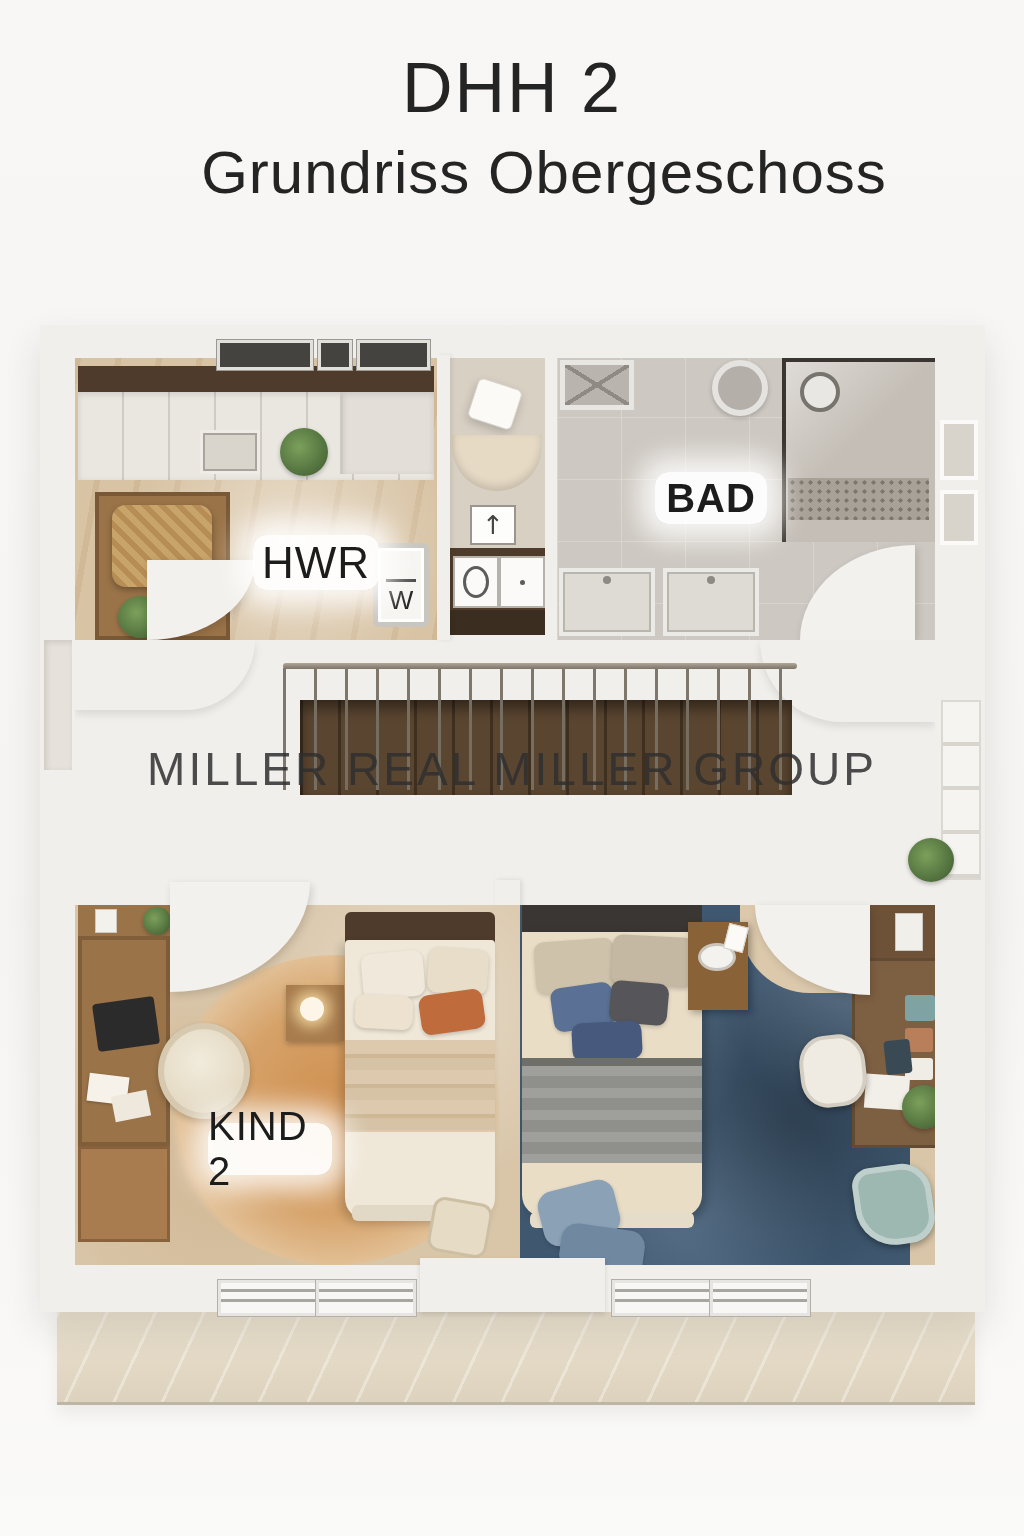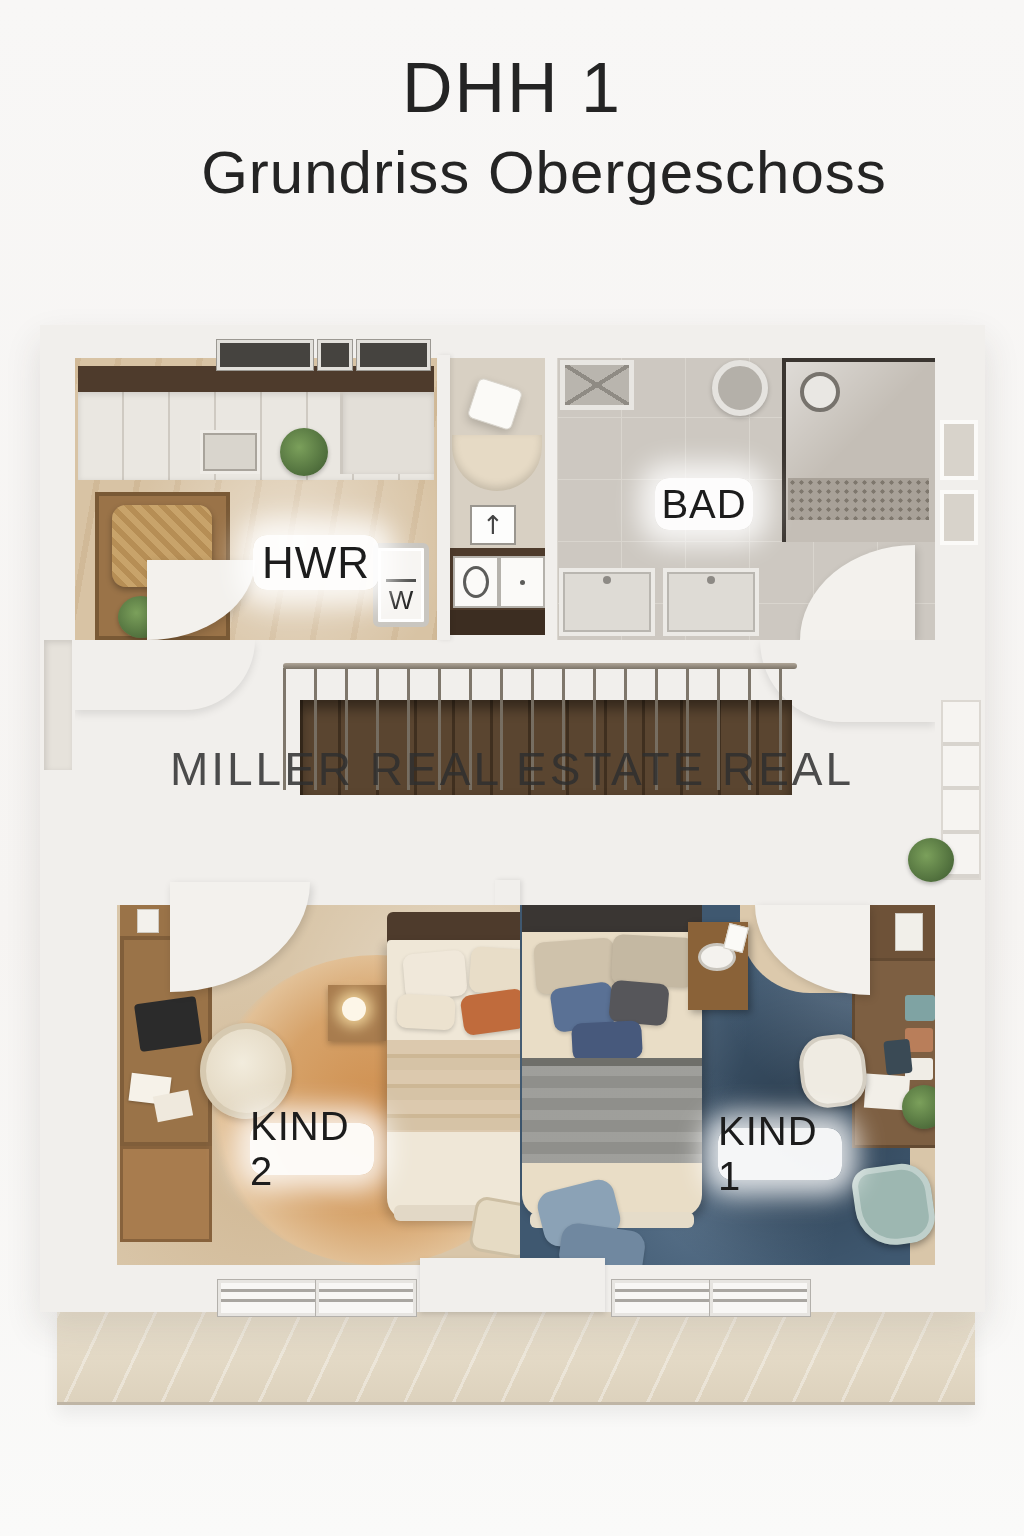--- a/index.html
+++ b/index.html
@@ -32,21 +32,21 @@
                   linear-gradient(90deg,#d9d5ce 1px,transparent 1px),
                   var(--floor-bad,#cdc8c1);
        background-size:64px 62px,64px 62px,auto;}
   .flur{left:75px;top:640px;width:860px;height:250px;
         background:repeating-linear-gradient(105deg,rgba(255,255,255,.28) 0 2px,transparent 2px 56px),
                    linear-gradient(90deg,#ecdfca,#e7ddc7 55%,#ead fca 100%),
                    var(--floor-flur,#e9dfca);}
   .kind2{left:75px;top:905px;width:484px;height:360px;
          background:radial-gradient(circle at 30% 72%,rgba(188,148,96,.28),transparent 45%),
                     radial-gradient(circle at 72% 28%,rgba(255,255,255,.35),transparent 42%),
-                    var(--floor-kind2,#d9c6a9);margin-left:42px;}
+                    var(--floor-kind2,#d9c6a9);}
   .kind1{left:520px;top:905px;width:415px;height:360px;background:var(--floor-kind2,#d9c6a9);}
   .carpet{left:0;top:0;width:390px;height:360px;
           background:radial-gradient(circle at 25% 35%,rgba(255,255,255,.18),transparent 35%),
                      radial-gradient(circle at 70% 60%,rgba(0,0,0,.28),transparent 48%),
                      radial-gradient(circle at 45% 85%,rgba(150,175,200,.28),transparent 38%),
                      radial-gradient(circle at 85% 20%,rgba(190,200,215,.25),transparent 30%),
                      var(--carpet-blue,#3f5870);}
   
   .label{position:absolute;display:flex;align-items:center;justify-content:center;
          background:rgba(255,255,255,.95);border-radius:14px;z-index:40;
@@ -92,21 +92,21 @@
   .twin{background:#45433f;border:3px solid #e2e0db;box-shadow:0 0 0 1px #9b9892;}
   .shelf-unit{background:repeating-linear-gradient(180deg,#f6f4f1 0 40px,#d8d4ce 40px 44px);
               border:2px solid #dcd8d2;}
   .soffit{background:var(--wall,#f1efec);box-shadow:0 4px 8px rgba(0,0,0,.10);}
   .chair-round{border-radius:50%;background:radial-gradient(circle at 45% 40%,#f2ecdd,#e3d8c2 75%);
                border:6px solid #d6c9b0;box-shadow:0 3px 6px rgba(0,0,0,.2);}
 </style>
 </head>
 <body>
 
-<div class="abs title1">DHH 1</div>
+<div class="abs title1">DHH 2</div>
 <div class="abs title2">Grundriss Obergeschoss</div>
 
 <div class="abs terrace"></div>
 <div class="abs shell"></div>
 
 <div class="room hwr">
   <div class="abs wood-dark" style="left:3px;top:8px;width:356px;height:26px;"></div>
   <div class="abs cabinet-doors" style="left:3px;top:34px;width:356px;height:88px;"></div>
   <div class="abs" style="left:125px;top:72px;width:60px;height:44px;background:#d9d5cd;border:3px solid #efece7;box-shadow:inset 0 0 0 2px #a9a49c;"></div>
   <div class="abs plant" style="left:205px;top:70px;width:48px;height:48px;"></div>
@@ -136,21 +136,21 @@
 
 <div class="room bad">
   <div class="abs cross" style="left:3px;top:5px;width:74px;height:50px;"></div>
   <div class="abs" style="left:155px;top:5px;width:56px;height:56px;border-radius:50%;background:#b4b0a9;border:6px solid #e5e3df;box-shadow:0 2px 5px rgba(0,0,0,.2);"></div>
   <div class="abs glass-frame" style="left:225px;top:3px;width:153px;height:184px;"></div>
   <div class="abs" style="left:243px;top:17px;width:40px;height:40px;border-radius:50%;border:4px solid #77736d;background:#e9e7e3;"></div>
   <div class="abs pebbles" style="left:231px;top:123px;width:141px;height:42px;"></div>
   <div class="abs sink" style="left:2px;top:213px;width:96px;height:68px;"></div>
   <div class="abs sink" style="left:106px;top:213px;width:96px;height:68px;"></div>
   <div class="abs arc" style="left:243px;top:190px;width:115px;height:95px;border-radius:100% 0 0 0;"></div>
-  <div class="label" style="left:98px;top:123px;width:98px;height:52px;">BAD</div>
+  <div class="label" style="left:98px;top:117px;width:112px;height:52px;font-weight:bold;">BAD</div>
 </div>
 
 <div class="abs wallpiece" style="left:40px;top:325px;width:945px;height:33px;"></div>
 <div class="abs wallpiece" style="left:40px;top:325px;width:35px;height:987px;"></div>
 <div class="abs wallpiece" style="left:935px;top:325px;width:50px;height:987px;"></div>
 <div class="abs wallpiece" style="left:40px;top:1265px;width:945px;height:47px;"></div>
 <div class="abs wallpiece" style="left:437px;top:355px;width:13px;height:285px;box-shadow:2px 0 4px rgba(0,0,0,.08);"></div>
 <div class="abs wallpiece" style="left:545px;top:352px;width:12px;height:288px;"></div>
 <div class="abs wallpiece" style="left:75px;top:640px;width:362px;height:20px;"></div>
 <div class="abs wallpiece" style="left:557px;top:640px;width:378px;height:20px;"></div>
@@ -227,23 +227,22 @@
   <div class="abs" style="left:385px;top:90px;width:30px;height:26px;background:#7fa3a3;border-radius:3px;"></div>
   <div class="abs" style="left:385px;top:123px;width:28px;height:24px;background:#b97e5a;border-radius:3px;"></div>
   <div class="abs" style="left:385px;top:153px;width:28px;height:22px;background:#f0ede6;border-radius:3px;"></div>
   <div class="abs" style="left:345px;top:170px;width:44px;height:34px;background:#f2efe8;transform:rotate(4deg);"></div>
   <div class="abs" style="left:365px;top:135px;width:26px;height:34px;background:#3a4a55;transform:rotate(-6deg);border-radius:4px;"></div>
   <div class="abs plant" style="left:382px;top:180px;width:44px;height:44px;"></div>
   <div class="abs" style="left:280px;top:130px;width:66px;height:72px;background:#efebe2;border:4px solid #d4cec2;border-radius:40%;transform:rotate(-6deg);box-shadow:0 3px 6px rgba(0,0,0,.3);"></div>
   <div class="abs" style="left:335px;top:260px;width:78px;height:80px;background:var(--teal-chair,#9db7b1);border-radius:18px 30px 26px 40px;transform:rotate(-8deg);box-shadow:inset 0 0 0 6px rgba(255,255,255,.35),0 3px 7px rgba(0,0,0,.35);"></div>
   <div class="pillow" style="left:20px;top:280px;width:78px;height:56px;background:#8ba2b6;transform:rotate(-14deg);border-radius:16px;"></div>
   <div class="pillow" style="left:40px;top:322px;width:84px;height:48px;background:#7088a0;transform:rotate(8deg);border-radius:16px;"></div>
-  <div class="label" style="left:198px;top:223px;width:124px;height:52px;">KIND 1</div>
 </div>
 <div class="abs arc" style="left:755px;top:905px;width:115px;height:90px;border-radius:0 0 0 100%;z-index:5;"></div>
 
 <div class="abs wallpiece" style="left:420px;top:1258px;width:185px;height:54px;box-shadow:0 2px 5px rgba(0,0,0,.12);"></div>
 <div class="bwin" style="left:218px;top:1280px;"></div>
 <div class="bwin" style="left:316px;top:1280px;"></div>
 <div class="bwin" style="left:612px;top:1280px;"></div>
 <div class="bwin" style="left:710px;top:1280px;"></div>
 
-<div class="abs watermark">MILLER REAL ESTATE REAL</div>
+<div class="abs watermark">MILLER REAL MILLER GROUP</div>
 
 </body></html>

